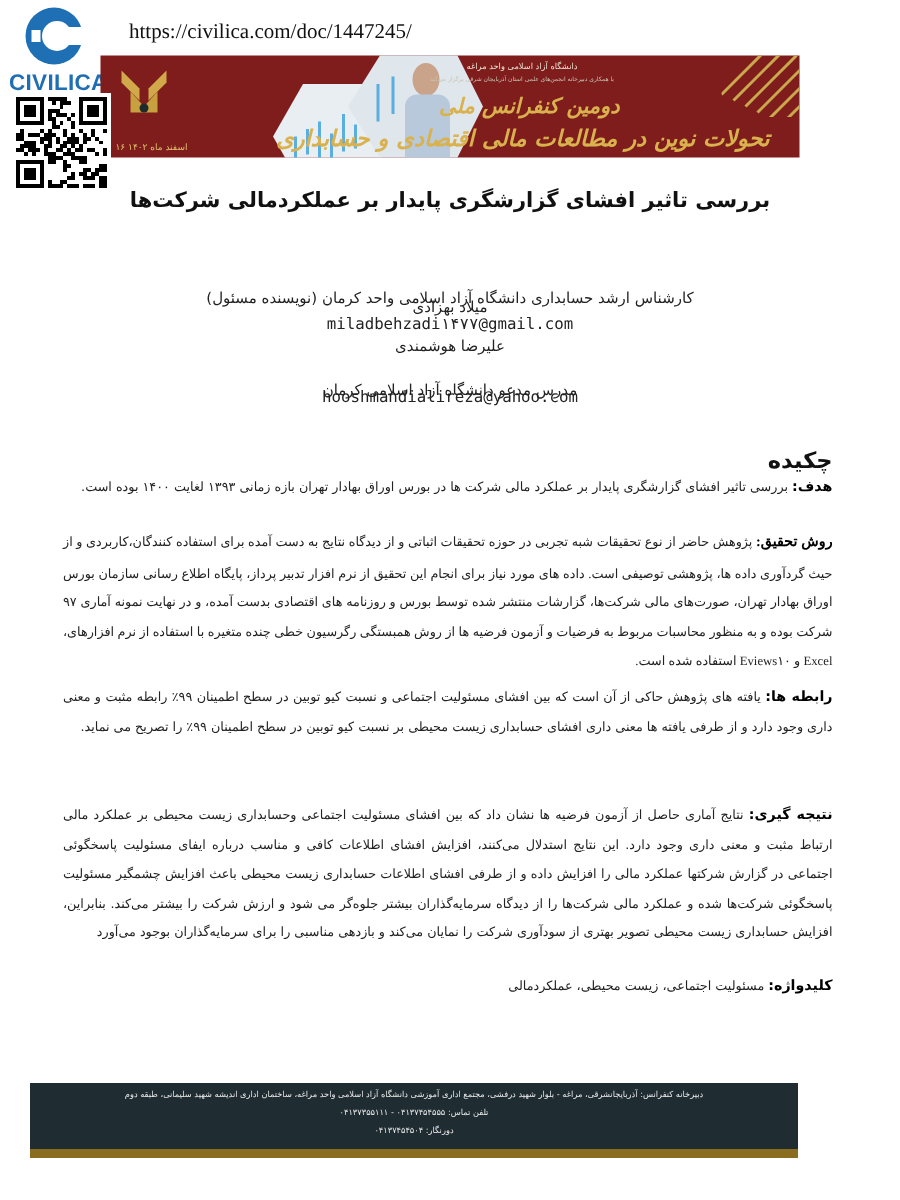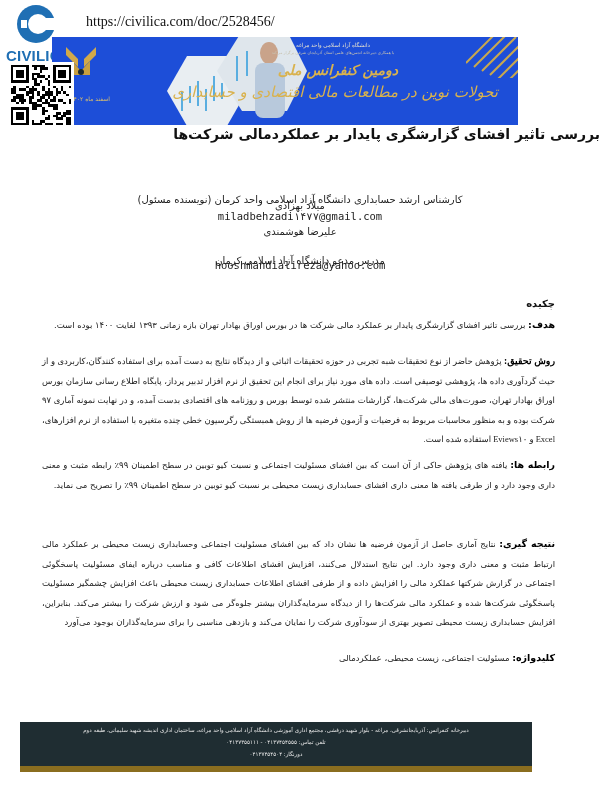--- a/index.html
+++ b/index.html
@@ -6,55 +6,55 @@
   body{width:600px;height:800px;position:relative;overflow:hidden;font-family:"DejaVu Sans",sans-serif;color:#111;}
   .abs{position:absolute;}
   
   #logo{left:6px;top:4px;width:56px;height:62px;}
   #logo-c{left:10px;top:0;width:40px;height:40px;}
   #logo-text{left:0;top:43px;width:58px;text-align:center;font-family:"Liberation Sans",sans-serif;font-weight:bold;font-size:15px;color:#1f6fb4;letter-spacing:0.2px;}
   #url{left:86px;top:14px;font-family:"Liberation Serif",serif;font-size:14px;color:#111;}
   
   #qr{left:8px;top:62px;width:66px;height:66px;background:#fff;}
   
-  #banner{left:52px;top:37px;width:466px;height:88px;background:#1d4ed8;overflow:hidden;}
+  #banner{left:67px;top:37px;width:466px;height:68px;background:#7f1d1d;overflow:hidden;}
   #banner-emblem{left:12px;top:8px;width:34px;height:38px;}
   #banner-date{left:4px;top:58px;width:60px;font-size:6px;color:#e0c26a;text-align:center;}
   #banner-hex{left:105px;top:-6px;width:150px;height:95px;}
   #banner-uni{right:100px;top:5px;font-size:5.5px;color:#e8e2d0;text-align:center;width:170px;}
   #banner-uni2{right:90px;top:13px;font-size:4px;color:#c9c3b2;text-align:center;width:190px;}
   #banner-conf1{right:120px;top:25px;font-family:"DejaVu Serif",serif;font-size:14px;font-style:italic;font-weight:bold;color:#d9b24e;direction:rtl;}
-  #banner-conf2{right:20px;top:46px;font-family:"DejaVu Serif",serif;font-size:15px;font-style:italic;font-weight:normal;color:#d9b24e;direction:rtl;white-space:nowrap;padding-left:12px;}
+  #banner-conf2{right:20px;top:46px;font-family:"DejaVu Serif",serif;font-size:15px;font-style:italic;font-weight:bold;color:#d9b24e;direction:rtl;white-space:nowrap;padding-left:12px;}
   #banner-stripes{right:-8px;top:-4px;width:60px;height:45px;}
   
-  #title{left:0;top:126px;width:600px;text-align:right;font-size:14px;font-weight:bold;direction:rtl;}
+  #title{left:0;top:126px;width:600px;text-align:center;font-size:14px;font-weight:bold;direction:rtl;}
   .center{left:0;width:600px;text-align:center;direction:rtl;font-size:10px;color:#222;}
   .email{font-family:"DejaVu Sans Mono",monospace;font-size:10.5px;direction:ltr;}
   
   .para{left:42px;width:513px;direction:rtl;text-align:justify;font-size:8.5px;line-height:19.5px;color:#222;}
   .para b{font-weight:bold;color:#000;font-size:9.5px;}
-  #abstract-heading{right:45px;top:298px;font-size:10px;font-weight:bold;direction:rtl;}
+  #abstract-heading{right:45px;top:298px;font-size:15px;font-weight:bold;direction:rtl;}
   
   #footer{left:20px;top:722px;width:512px;height:50px;background:#1f2d32;}
   #footer-gold{left:20px;top:766px;width:512px;height:6px;background:#8a6d1f;}
   .foot-line{left:0;width:512px;text-align:center;color:#e8e8e8;font-size:5.5px;direction:rtl;}
 </style>
 </head>
 <body>
 
 <div id="logo" class="abs">
   <svg id="logo-c" class="abs" viewBox="0 0 40 40">
     <circle cx="20" cy="20" r="19" fill="#1f6fb4"></circle>
     <circle cx="22" cy="20" r="10" fill="#fff"></circle>
     <rect x="26" y="14" width="16" height="12" fill="#fff"></rect>
     <rect x="5" y="16" width="6" height="8" fill="#fff"></rect>
   </svg>
   <div id="logo-text" class="abs">CIVILICA</div>
 </div>
-<div id="url" class="abs">https://civilica.com/doc/2528456/</div>
+<div id="url" class="abs">https://civilica.com/doc/1447245/</div>
 
 <div id="banner" class="abs">
   <svg id="banner-emblem" class="abs" viewBox="0 0 34 38">
     <path d="M2 2 L14 14 L14 22 L2 10 Z" fill="#d2a94a"></path>
     <path d="M32 2 L20 14 L20 22 L32 10 Z" fill="#d2a94a"></path>
     <path d="M8 16 L17 26 L26 16 L26 30 L8 30 Z" fill="#c9a040"></path>
     <circle cx="17" cy="27" r="3" fill="#1d2a2e"></circle>
   </svg>
   <div id="banner-date" class="abs">۱۶ اسفند ماه ۱۴۰۲</div>
   <svg id="banner-hex" class="abs" viewBox="0 0 150 95">

